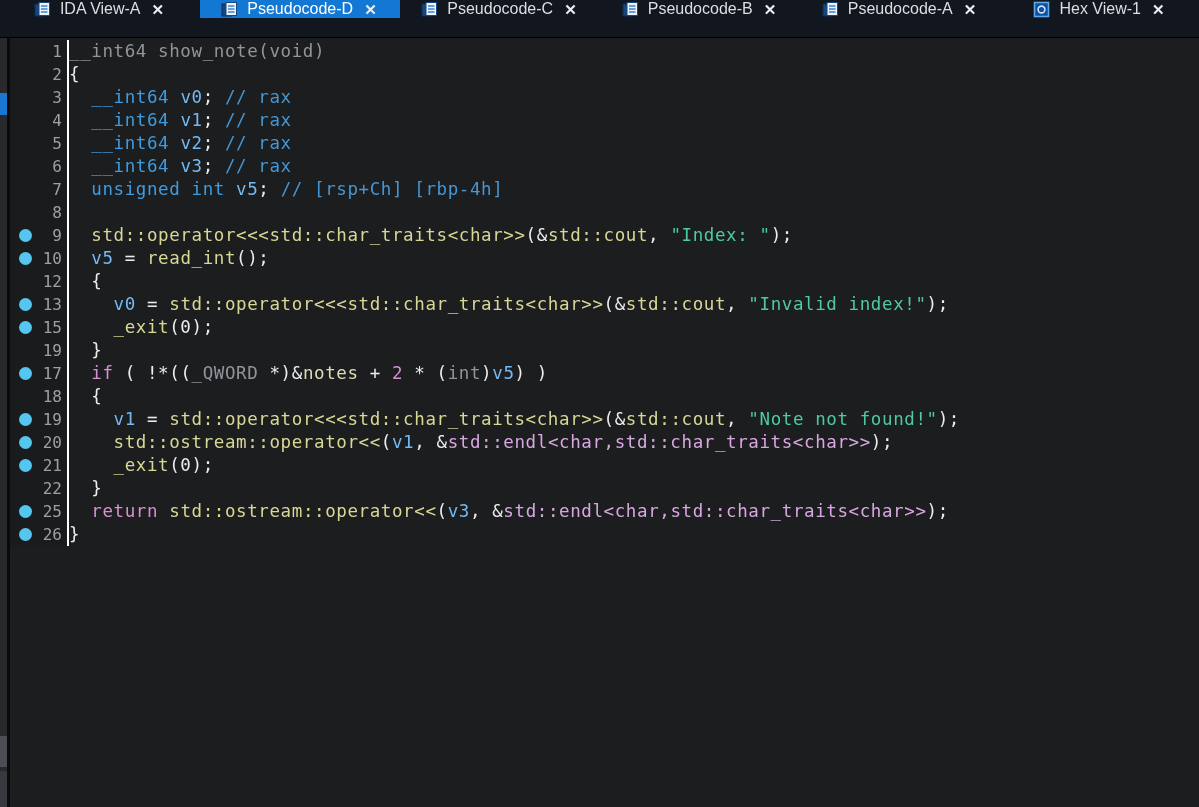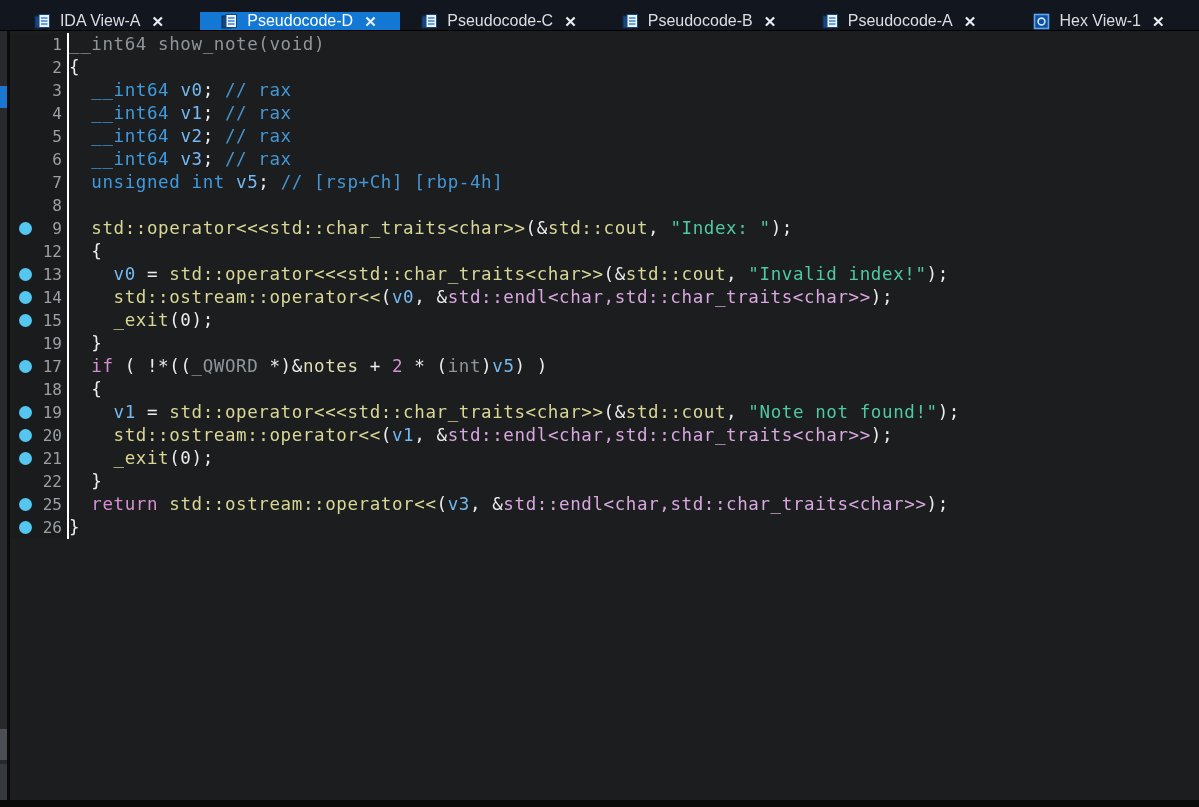--- a/index.html
+++ b/index.html
@@ -3,23 +3,23 @@
 <meta charset="utf-8">
 <style>
   html,body{margin:0;padding:0;}
   body{
     width:1199px;height:807px;overflow:hidden;
     background:#0a0a0a;
     font-family:"Liberation Sans", sans-serif;
   }
   
   .tabbar{
-    height:31px;width:1199px;
+    height:38px;width:1199px;
     background:var(--tabbar-bg);
-    display:flex;align-items:flex-end;
+    display:flex;align-items:flex-start;
     overflow:hidden;
     border-bottom:1px solid #000;
     box-sizing:border-box;
   }
   .tab{
     width:200px;min-width:200px;
     display:flex;align-items:center;justify-content:center;
     gap:9px;
     color:var(--tab-text);
     font-size:16px;
@@ -199,37 +199,37 @@
         <span class="code"></span>
       </div>
       <div class="line">
         <span class="bp-cell">
           <span class="bp-dot"></span>
         </span>
         <span class="lno">9</span>
         <span class="code"><span class="tok-w">  </span><span class="tok-f">std::operator&lt;&lt;&lt;std::char_traits&lt;char&gt;&gt;</span><span class="tok-w">(&amp;</span><span class="tok-f">std::cout</span><span class="tok-w">, </span><span class="tok-s">"Index: "</span><span class="tok-w">);</span></span>
       </div>
       <div class="line">
+        <span class="bp-cell">
+          <span class="bp-dot"></span>
+        </span>
+        <span class="lno">10</span>
+        <span class="code"><span class="tok-w">  </span><span class="tok-v">v5</span><span class="tok-w"> = </span><span class="tok-f">read_int</span><span class="tok-w">();</span></span>
+      </div>
+      <div class="line">
         <span class="bp-cell"></span>
         <span class="lno">12</span>
         <span class="code"><span class="tok-w">  {</span></span>
       </div>
       <div class="line">
         <span class="bp-cell">
           <span class="bp-dot"></span>
         </span>
         <span class="lno">13</span>
         <span class="code"><span class="tok-w">    </span><span class="tok-v">v0</span><span class="tok-w"> = </span><span class="tok-f">std::operator&lt;&lt;&lt;std::char_traits&lt;char&gt;&gt;</span><span class="tok-w">(&amp;</span><span class="tok-f">std::cout</span><span class="tok-w">, </span><span class="tok-s">"Invalid index!"</span><span class="tok-w">);</span></span>
-      </div>
-      <div class="line">
-        <span class="bp-cell">
-          <span class="bp-dot"></span>
-        </span>
-        <span class="lno">14</span>
-        <span class="code"><span class="tok-w">    </span><span class="tok-f">std::ostream::operator&lt;&lt;</span><span class="tok-w">(</span><span class="tok-v">v0</span><span class="tok-w">, &amp;</span><span class="tok-p">std::endl&lt;char,std::char_traits&lt;char&gt;&gt;</span><span class="tok-w">);</span></span>
       </div>
       <div class="line">
         <span class="bp-cell">
           <span class="bp-dot"></span>
         </span>
         <span class="lno">15</span>
         <span class="code"><span class="tok-w">    </span><span class="tok-f">_exit</span><span class="tok-w">(0);</span></span>
       </div>
       <div class="line">
         <span class="bp-cell"></span>

